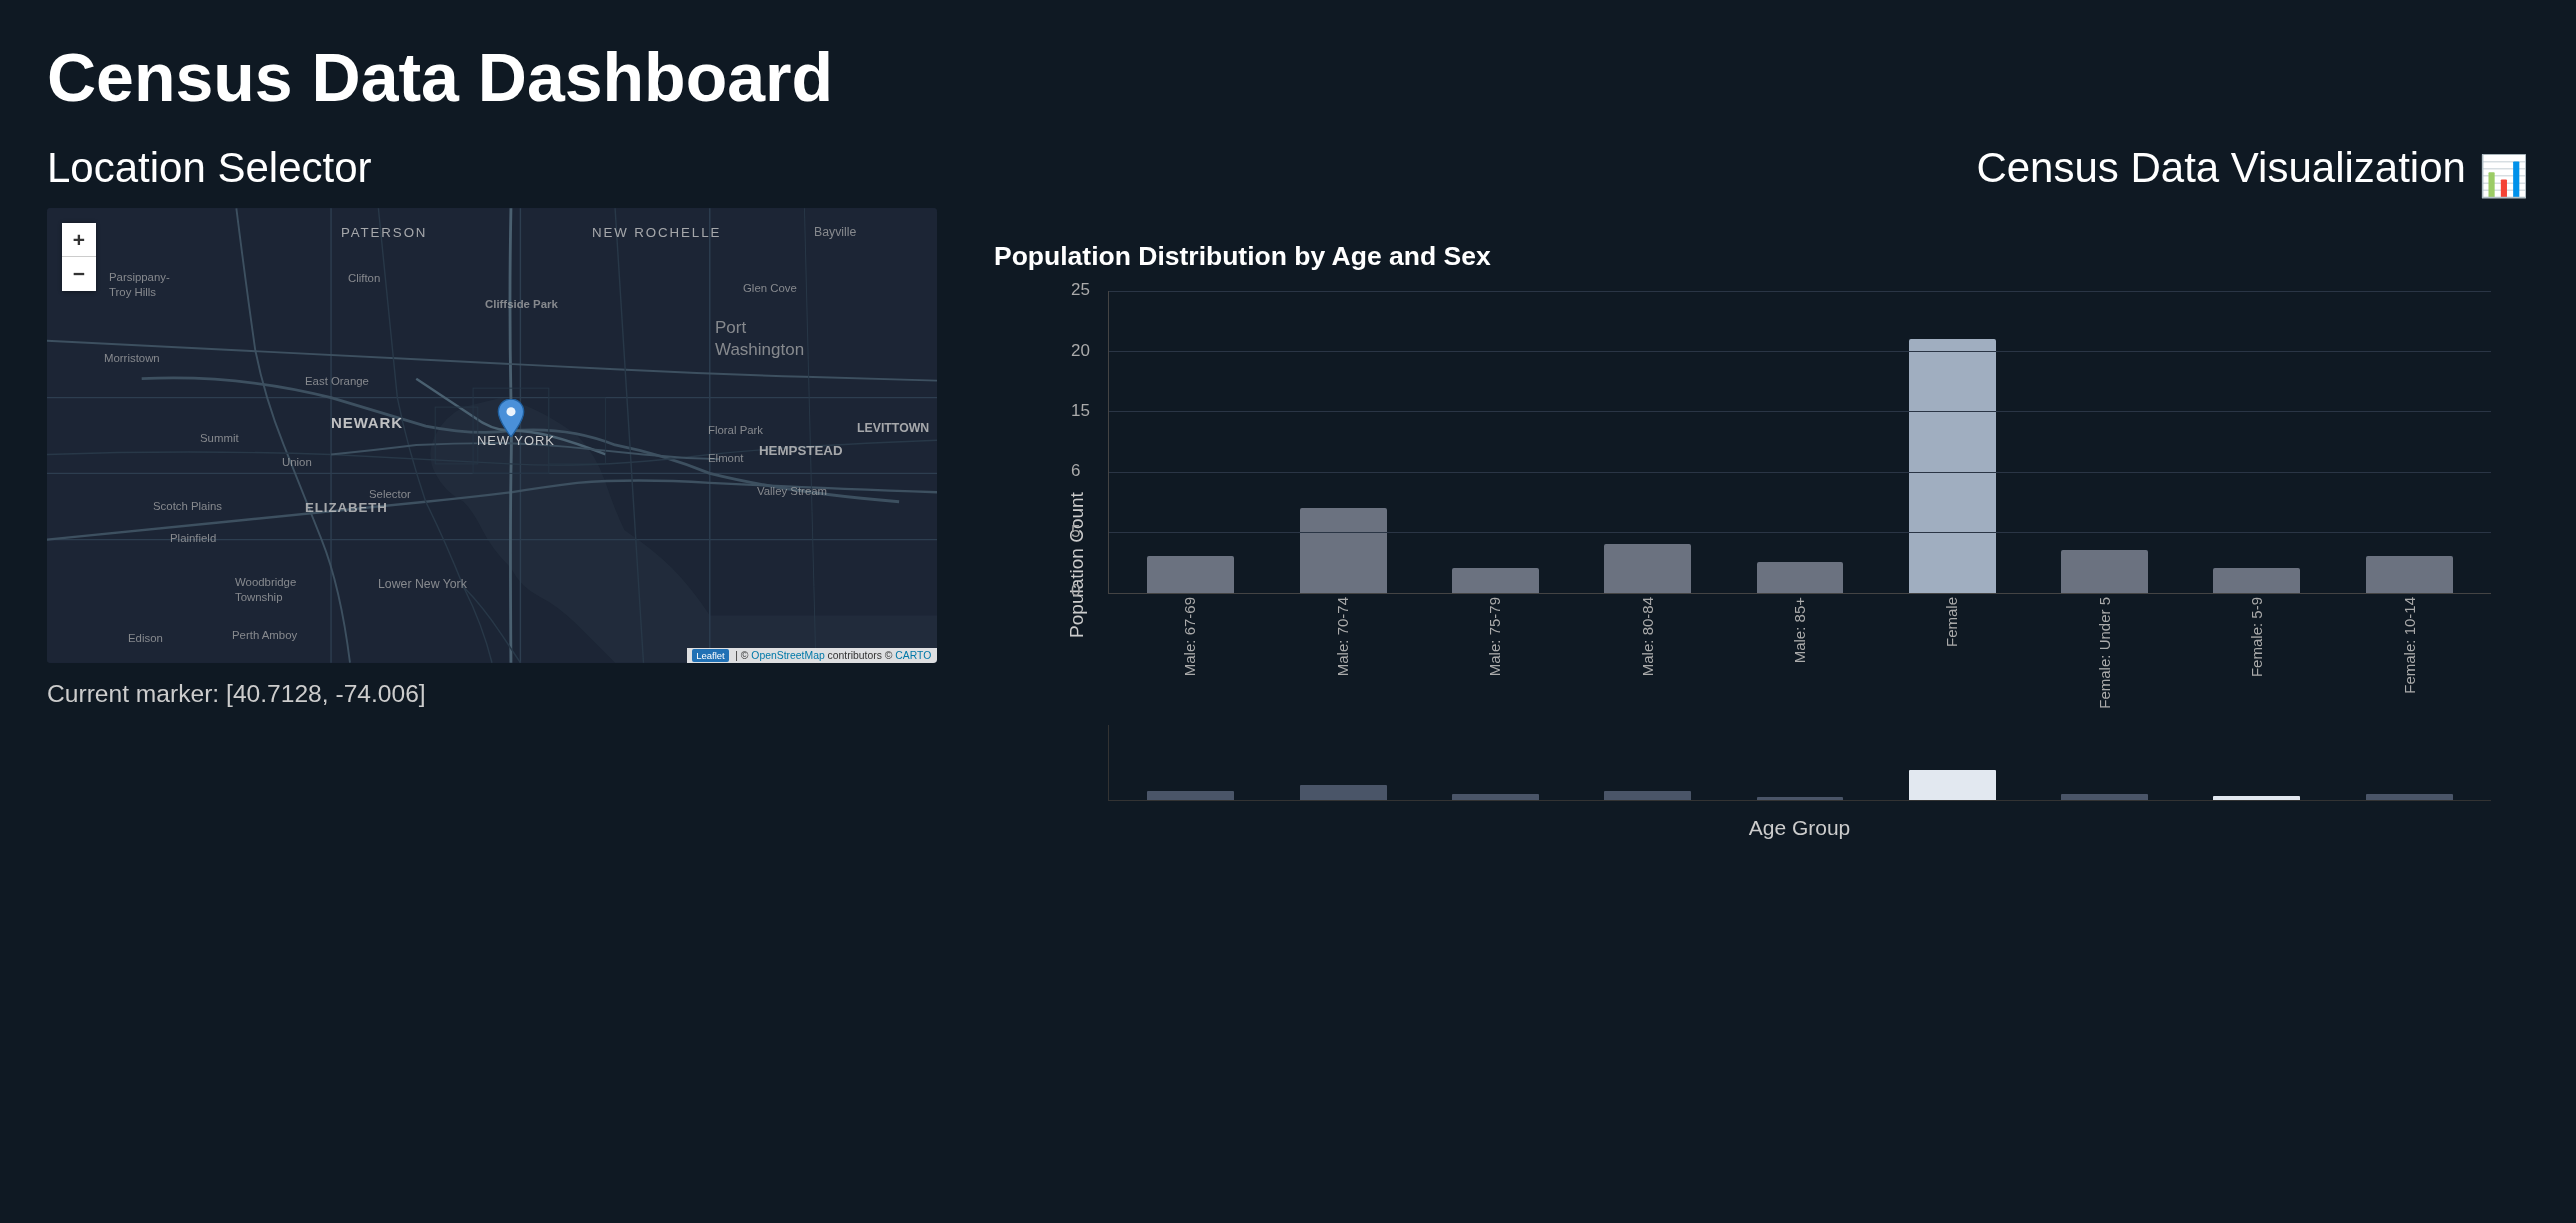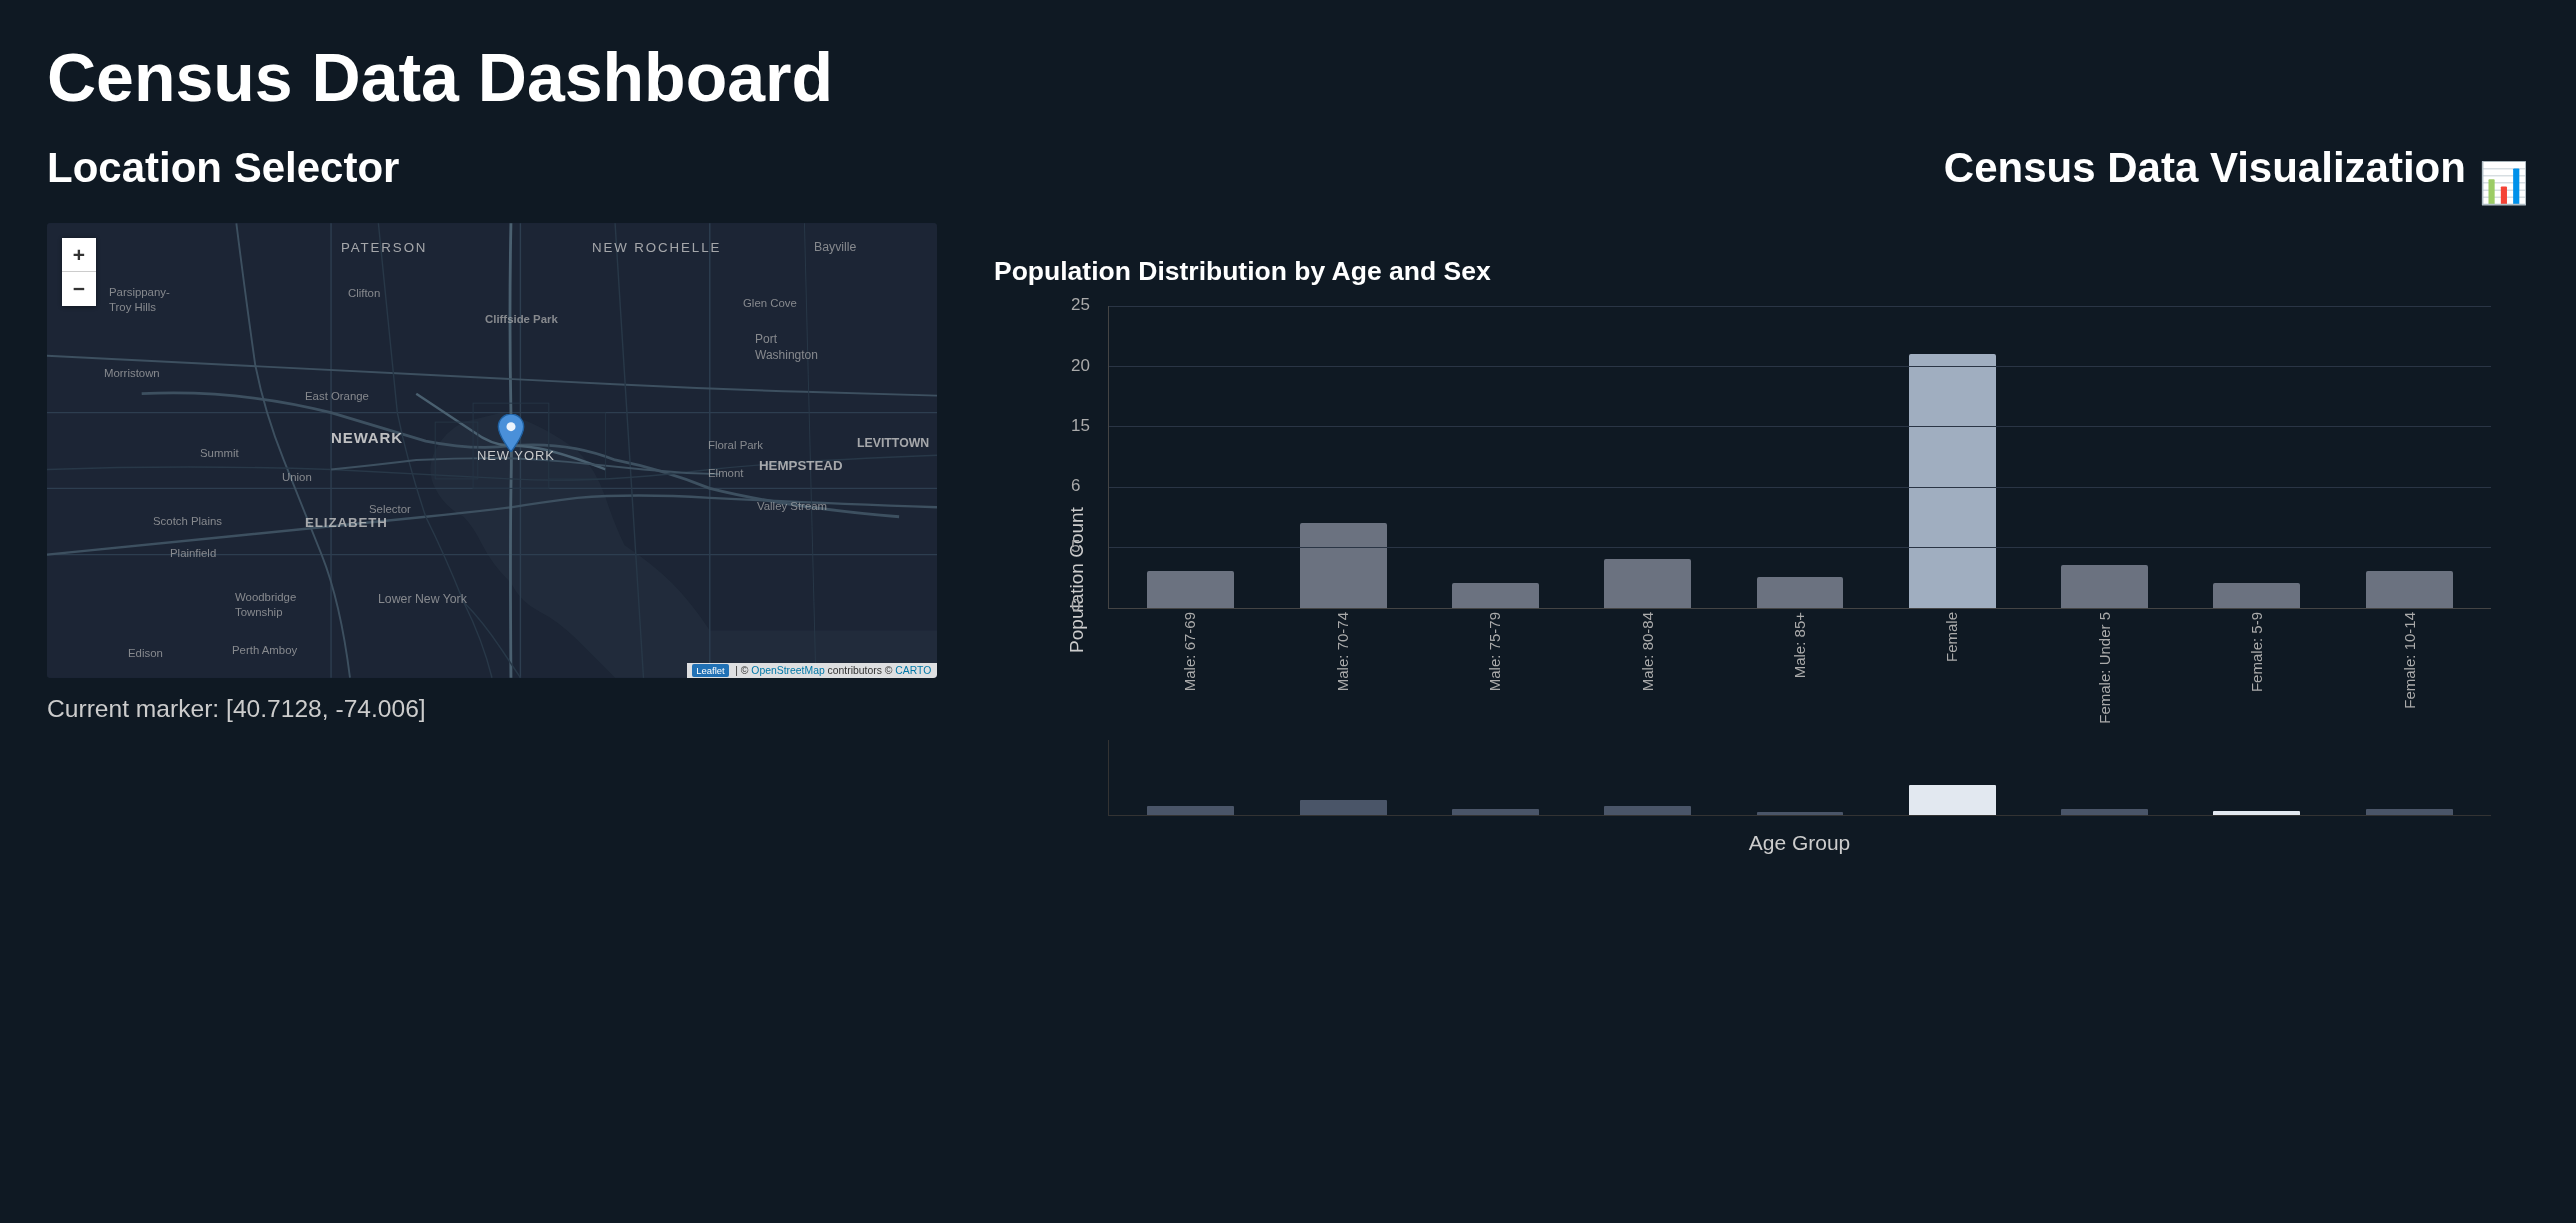--- a/index.html
+++ b/index.html
@@ -23,22 +23,22 @@
       align-items: flex-start;
     }
     .left-panel {
       flex: 0 0 890px;
     }
     .right-panel {
       flex: 1;
     }
     h2 {
       font-size: 42px;
-      font-weight: 700;
-      margin-bottom: 31px;
+      font-weight: 400;
+      margin-bottom: 16px;
       color: #ffffff;
     }
     .map-container {
       position: relative;
       width: 890px;
       height: 455px;
       background: #1a2330;
       border-radius: 3.8px;
       overflow: hidden;
     }
@@ -228,21 +228,21 @@
         <path d="M440,400 Q460,420 480,450 Q490,465 500,480" stroke="#283848" stroke-width="1.5" fill="none"></path>
       </svg>
 
       <div class="map-label" style="left:294px;top:17px;font-size:13.3px;letter-spacing:1.9px;color:rgba(200,200,200,0.8);">PATERSON</div>
       <div class="map-label" style="left:545px;top:17px;font-size:13.3px;letter-spacing:1.9px;color:rgba(200,200,200,0.8);">NEW ROCHELLE</div>
       <div class="map-label" style="left:767px;top:17px;font-size:12.3px;color:rgba(180,180,180,0.7);">Bayville</div>
       <div class="map-label" style="left:62px;top:62px;font-size:11.4px;color:rgba(180,180,180,0.7);line-height:1.3;">Parsippany-<br>Troy Hills</div>
       <div class="map-label" style="left:301px;top:64px;font-size:11.4px;color:rgba(180,180,180,0.7);">Clifton</div>
       <div class="map-label" style="left:438px;top:90px;font-size:11.4px;color:rgba(180,180,180,0.7);font-weight:bold;">Cliffside Park</div>
       <div class="map-label" style="left:696px;top:74px;font-size:11.4px;color:rgba(180,180,180,0.7);">Glen Cove</div>
-      <div class="map-label" style="left:668px;top:109px;font-size:12px;color:rgba(180,180,180,0.7);line-height:1.3;margin-left:40px;">Port<br>Washington</div>
+      <div class="map-label" style="left:668px;top:109px;font-size:17px;color:rgba(180,180,180,0.7);line-height:1.3;">Port<br>Washington</div>
       <div class="map-label" style="left:57px;top:144px;font-size:11.4px;color:rgba(180,180,180,0.7);">Morristown</div>
       <div class="map-label" style="left:258px;top:167px;font-size:11.4px;color:rgba(180,180,180,0.7);">East Orange</div>
       <div class="map-label" style="left:284px;top:206px;font-size:15px;font-weight:bold;letter-spacing:0.9px;color:rgba(210,210,210,0.9);">NEWARK</div>
       <div class="map-label" style="left:415px;top:225px;font-size:13px;font-weight:normal;letter-spacing:0.9px;color:rgba(220,220,220,0.9);margin-left:15px;">NEW YORK</div>
       <div class="map-label" style="left:661px;top:216px;font-size:11.4px;color:rgba(180,180,180,0.7);">Floral Park</div>
       <div class="map-label" style="left:661px;top:244px;font-size:11.4px;color:rgba(180,180,180,0.7);">Elmont</div>
       <div class="map-label" style="left:712px;top:235px;font-size:13.3px;font-weight:bold;color:rgba(200,200,200,0.8);">HEMPSTEAD</div>
       <div class="map-label" style="left:810px;top:213px;font-size:12.3px;font-weight:bold;color:rgba(200,200,200,0.8);">LEVITTOWN</div>
       <div class="map-label" style="left:153px;top:224px;font-size:11.4px;color:rgba(180,180,180,0.7);">Summit</div>
       <div class="map-label" style="left:235px;top:248px;font-size:11.4px;color:rgba(180,180,180,0.7);">Union</div>

